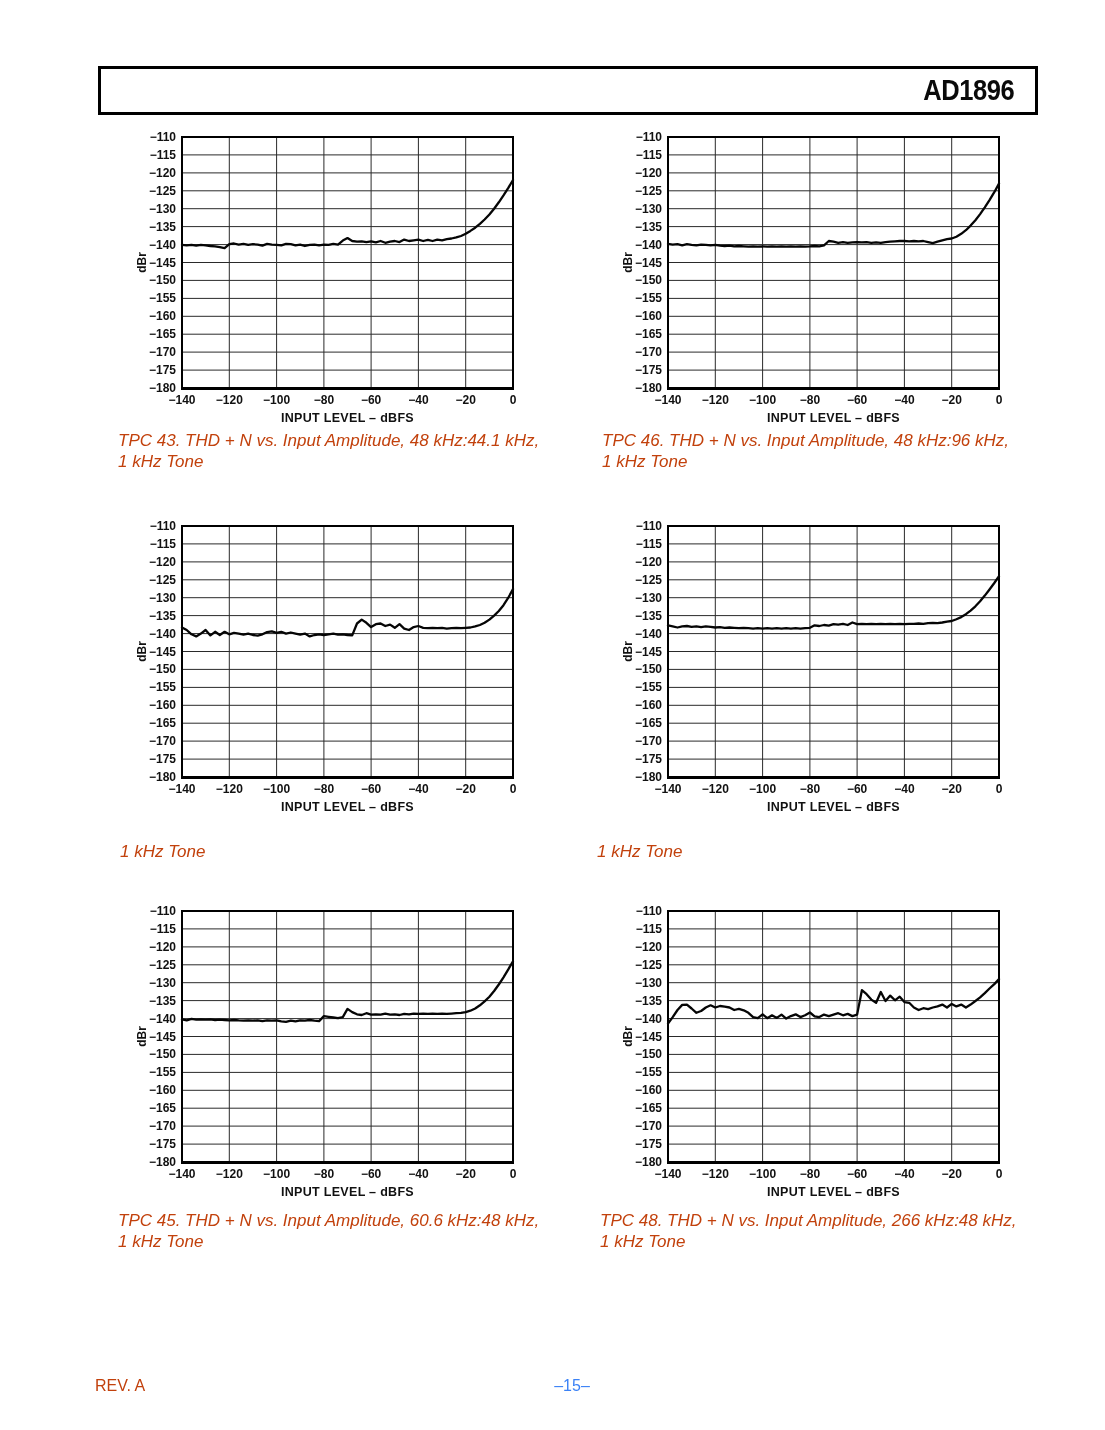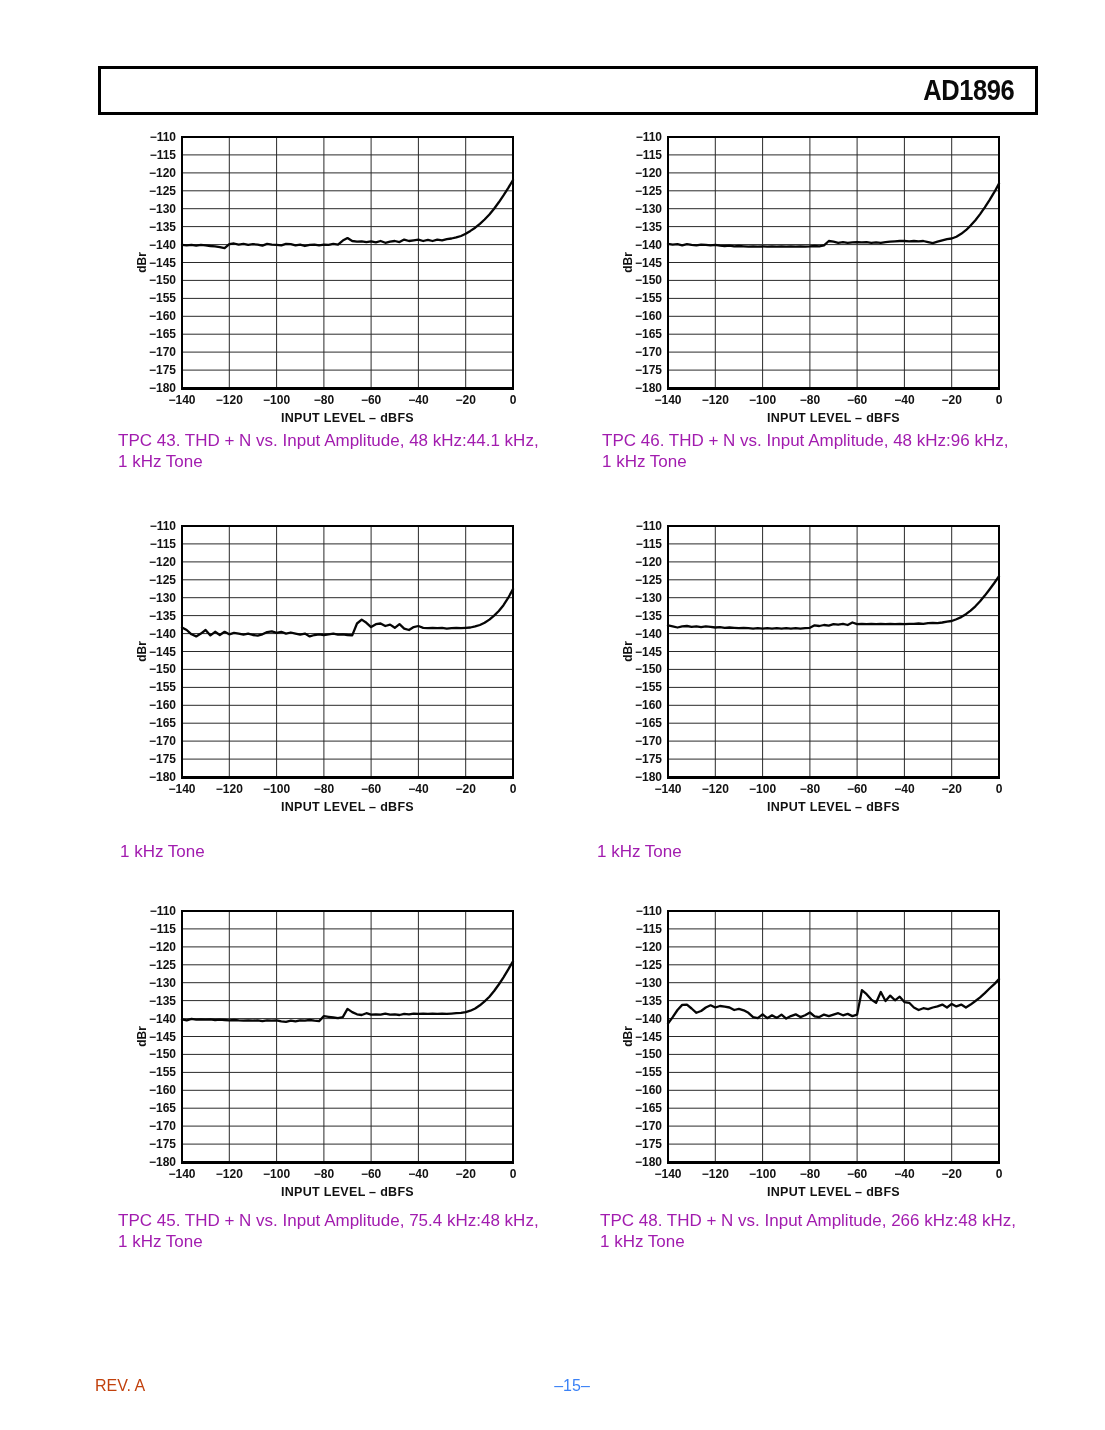--- a/index.html
+++ b/index.html
@@ -27,21 +27,21 @@
   figure.chart svg{display:block;width:400px;height:300px;}
   svg text{
     font-family:"Liberation Sans",sans-serif;
     font-weight:bold;fill:#111;
   }
   svg .tick{font-size:12px;}
   svg .axis-title{font-size:12.5px;letter-spacing:0.3px;}
   svg .ylab{font-size:12px;}
   .cap{
     position:absolute;width:470px;
-    font-size:17px;line-height:21px;color:#a21caf;
+    font-style:italic;font-size:17px;line-height:21px;color:#c2410c;
   }
   .footer-rev{position:absolute;left:95px;top:1377px;font-size:16px;color:#c2410c;}
   .footer-page{
     position:absolute;left:572px;top:1377px;transform:translateX(-50%);
     font-size:16px;color:#3b82f6;
   }
   
   #fig0{left:130px;top:127px;} #fig1{left:616px;top:127px;}
   #fig2{left:130px;top:516px;} #fig3{left:616px;top:516px;}
   #fig4{left:130px;top:901px;} #fig5{left:616px;top:901px;}
@@ -399,21 +399,21 @@
   </div>
   <div class="cap" id="cap2">
     <br>
     <span>1 kHz Tone</span>
   </div>
   <div class="cap" id="cap3">
     <br>
     <span>1 kHz Tone</span>
   </div>
   <div class="cap" id="cap4">
-    <span>TPC 45.  THD + N vs. Input Amplitude, 75.4 kHz:48 kHz,</span><br>
+    <span>TPC 45.  THD + N vs. Input Amplitude, 60.6 kHz:48 kHz,</span><br>
     <span>1 kHz Tone</span>
   </div>
   <div class="cap" id="cap5">
     <span>TPC 48.  THD + N vs. Input Amplitude, 266 kHz:48 kHz,</span><br>
     <span>1 kHz Tone</span>
   </div>
 
   <span class="footer-rev">REV. A</span>
   <span class="footer-page">–15–</span>
 

